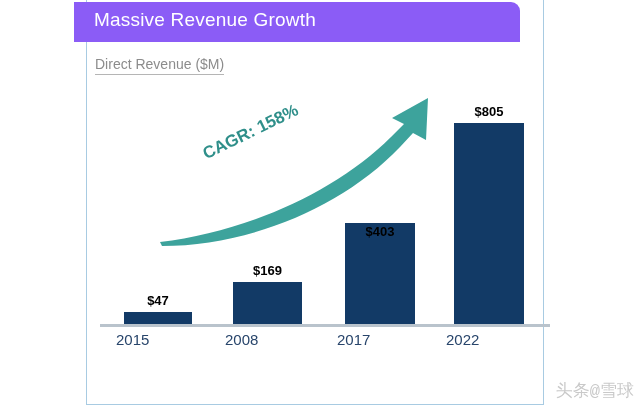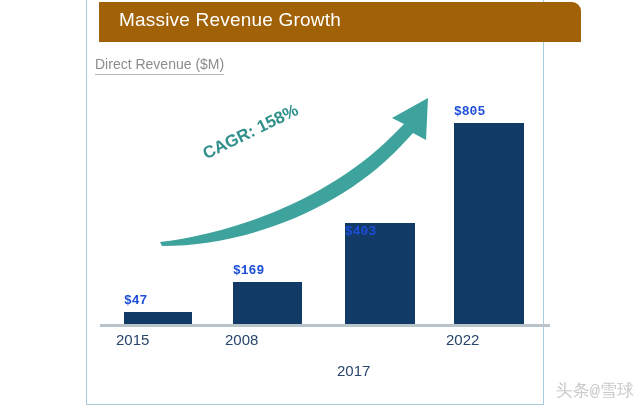--- a/index.html
+++ b/index.html
@@ -24,25 +24,25 @@
     height: 405px;
     background: #ffffff;
     border: 1px solid #a8cbe2;
     border-top: none;
     box-sizing: border-box;
   }
 
   
   #header-bar {
     position: absolute;
-    left: 99px;
+    left: 74px;
     top: 2px;
-    width: 482px;
+    width: 446px;
     height: 40px;
-    background: #a16207;
+    background: #8b5cf6;
     border-top-right-radius: 9px;
     box-sizing: border-box;
   }
   #header-title {
     position: absolute;
     left: 20px;
     top: 7px;
     font-size: 19px;
     color: #ffffff;
     letter-spacing: 0.2px;
@@ -81,24 +81,23 @@
 
   .bar {
     position: absolute;
     background: #123a66;
     bottom: 81px;
   }
   .bar-value {
     position: absolute;
     font-size: 13px;
     font-weight: bold;
-    color: #1d4ed8;
-    text-align: left;
+    color: #000000;
+    text-align: center;
     white-space: nowrap;
-    font-family: Liberation Mono, monospace;
   }
   .bar-category {
     position: absolute;
     font-size: 15px;
     color: #28456b;
     text-align: left;
     white-space: nowrap;
     top: 289px;
   }
 
@@ -152,21 +151,21 @@
 
   <div id="bars-layer">
       <div class="bar" style="left: 38px; width: 68px; height: 12px; background: rgb(18, 58, 102);"></div>
       <div class="bar-value" style="left: 38px; width: 68px; top: 251px;">$47</div>
       <div class="bar-category" style="left: 30px; width: 84px;">2015</div>
       <div class="bar" style="left: 147px; width: 69px; height: 42px; background: rgb(18, 58, 102);"></div>
       <div class="bar-value" style="left: 147px; width: 69px; top: 221px;">$169</div>
       <div class="bar-category" style="left: 139px; width: 85px;">2008</div>
       <div class="bar" style="left: 259px; width: 70px; height: 101px; background: rgb(18, 58, 102);"></div>
       <div class="bar-value" style="left: 259px; width: 70px; top: 162px; margin-top: 20px;">$403</div>
-      <div class="bar-category" style="left: 251px; width: 86px; margin-top: 31px;">2017</div>
+      <div class="bar-category" style="left: 251px; width: 86px;">2017</div>
       <div class="bar" style="left: 368px; width: 70px; height: 201px; background: rgb(18, 58, 102);"></div>
       <div class="bar-value" style="left: 368px; width: 70px; top: 62px;">$805</div>
       <div class="bar-category" style="left: 360px; width: 86px;">2022</div>
     </div>
 
   <svg id="cagr-arrow" viewBox="0 0 458 363">
     <path d="M 74 200 C 160 190 250 150 305 95 L 318 82 L 306 76 L 342 56 L 340 98 L 327 91 L 314 105 C 256 166 162 204 76 204 Z" fill="#3da39c"></path>
   </svg>
 
   <div id="cagr-label">CAGR: 158%</div>

